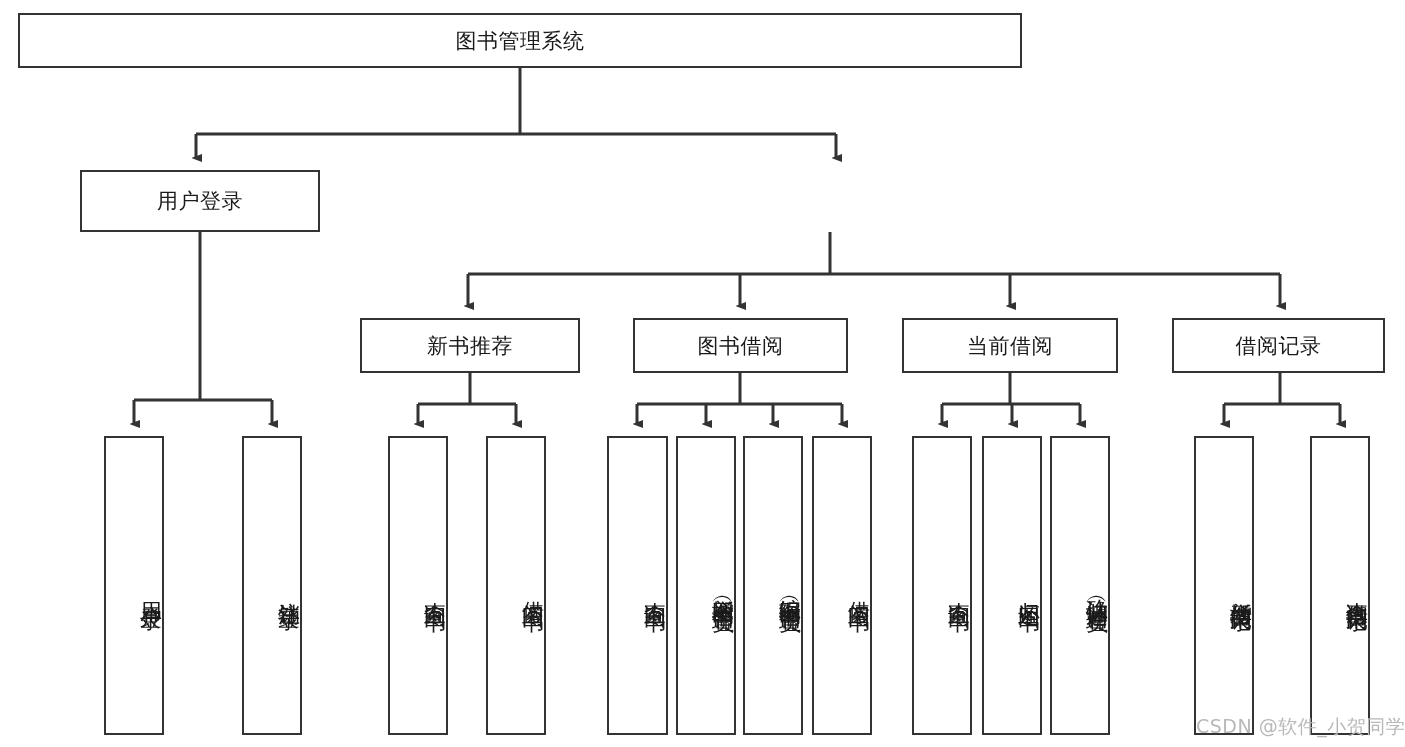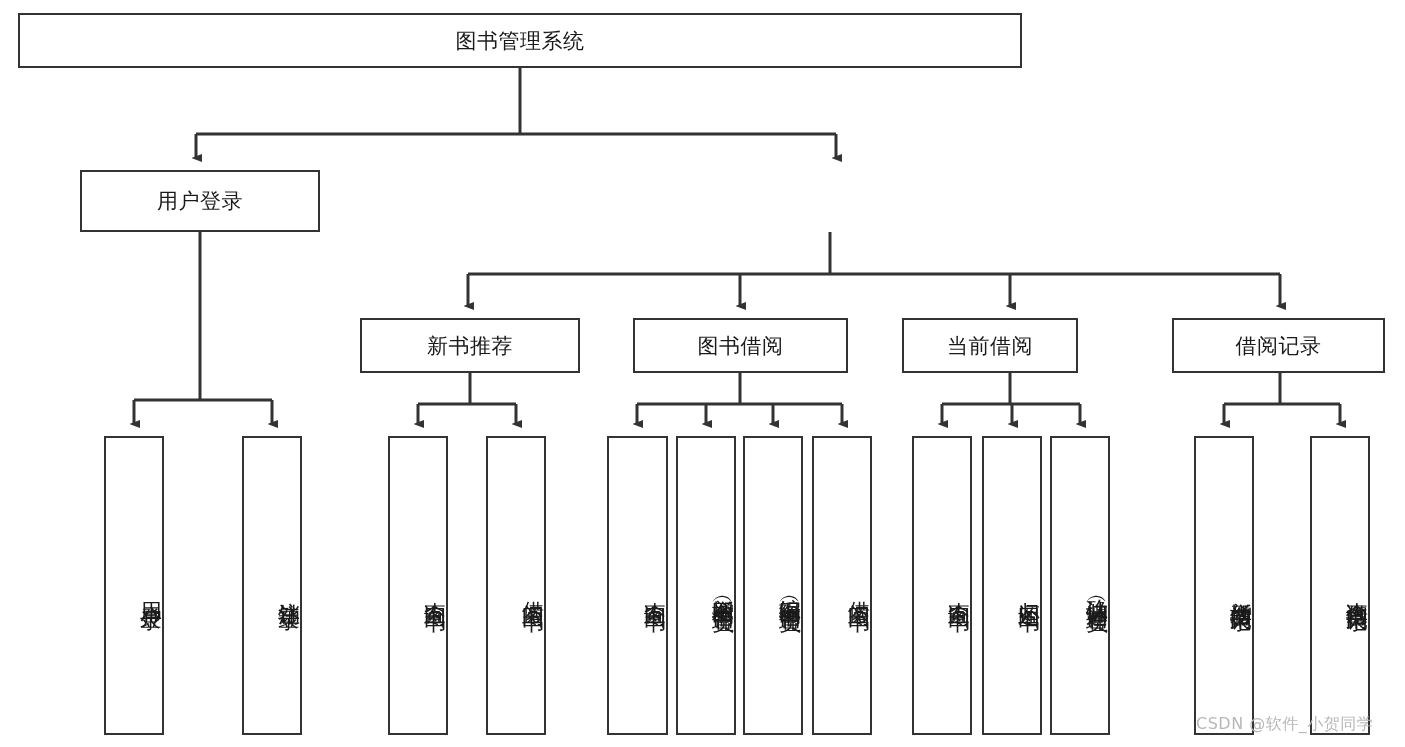--- a/index.html
+++ b/index.html
@@ -51,21 +51,21 @@
     writing-mode: vertical-rl;
     text-orientation: upright;
     display: block;
     white-space: nowrap;
   }
   .node.vert.tall .vlabel {
     letter-spacing: 2px;
   }
   .watermark {
     position: absolute;
-    font-size: 16px;
+    font-size: 19px;
     color: #b8b8b8;
     white-space: nowrap;
     letter-spacing: 0.5px;
   }
 </style>
 </head>
 <body>
 
 <div id="canvas">
 
@@ -138,21 +138,21 @@
   <div class="node horiz" style="left:80px; top:170px; width:240px; height:62px;">
     <span>用户登录</span>
   </div>
 
   <div class="node horiz" style="left:633px; top:318px; width:215px; height:55px;">
     <span>图书借阅</span>
   </div>
   <div class="node horiz" style="left:360px; top:318px; width:220px; height:55px;">
     <span>新书推荐</span>
   </div>
-  <div class="node horiz" style="left:902px; top:318px; width:176px; height:55px;">
+  <div class="node horiz" style="left:902px; top:318px; width:216px; height:55px;">
     <span>当前借阅</span>
   </div>
   <div class="node horiz" style="left:1172px; top:318px; width:213px; height:55px;">
     <span>借阅记录</span>
   </div>
 
   <div class="node vert" style="left:104px; top:436px; width:60px; height:299px;">
     <span class="vlabel">用户登录</span>
   </div>
   <div class="node vert" style="left:242px; top:436px; width:60px; height:299px;">

